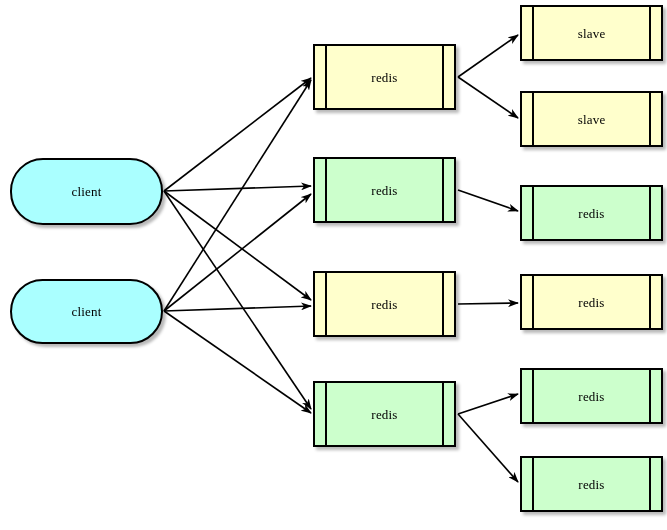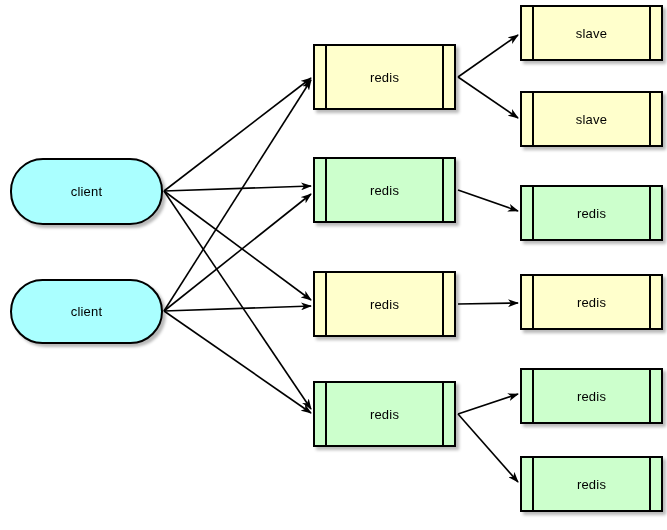--- a/index.html
+++ b/index.html
@@ -28,20 +28,21 @@
     pointer-events: none;
   }
   .node {
     position: absolute;
     box-sizing: border-box;
     border: 2px solid #000000;
     display: flex;
     align-items: center;
     justify-content: center;
     box-shadow: 3px 3px 3px rgba(0,0,0,0.28);
+    font-family: Liberation Serif, serif;
   }
   .node-label {
     font-size: 13px;
     color: #000000;
     line-height: 1;
     letter-spacing: 0.2px;
     user-select: none;
   }
   
   .client-node {

